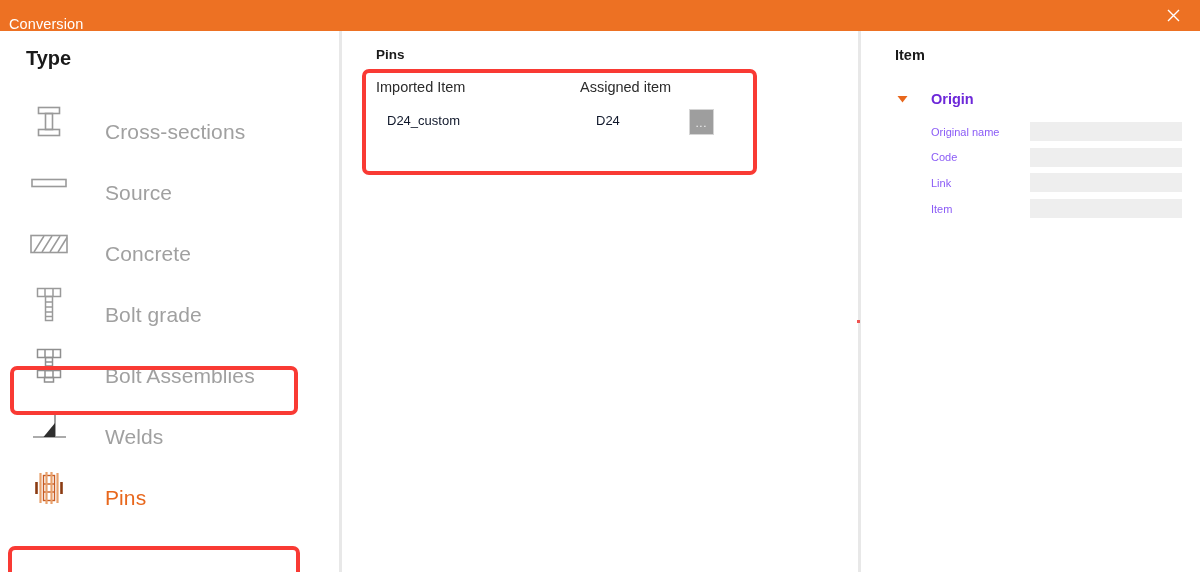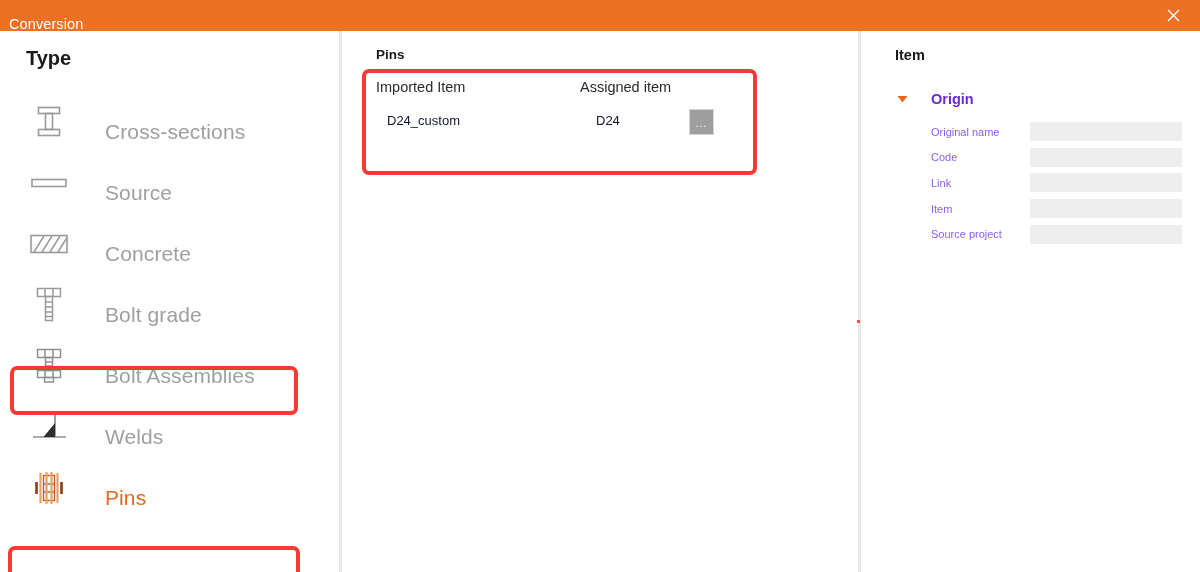--- a/index.html
+++ b/index.html
@@ -452,20 +452,16 @@
         <div class="prop-value"></div>
       </div>
       <div class="prop-row">
         <div class="prop-label">Link</div>
         <div class="prop-value"></div>
       </div>
       <div class="prop-row">
         <div class="prop-label">Item</div>
         <div class="prop-value"></div>
       </div>
-      <div class="prop-row">
-        <div class="prop-label">Source project</div>
-        <div class="prop-value"></div>
-      </div>
     </div>
   </div>
 
 </div>
 
 </body></html>

